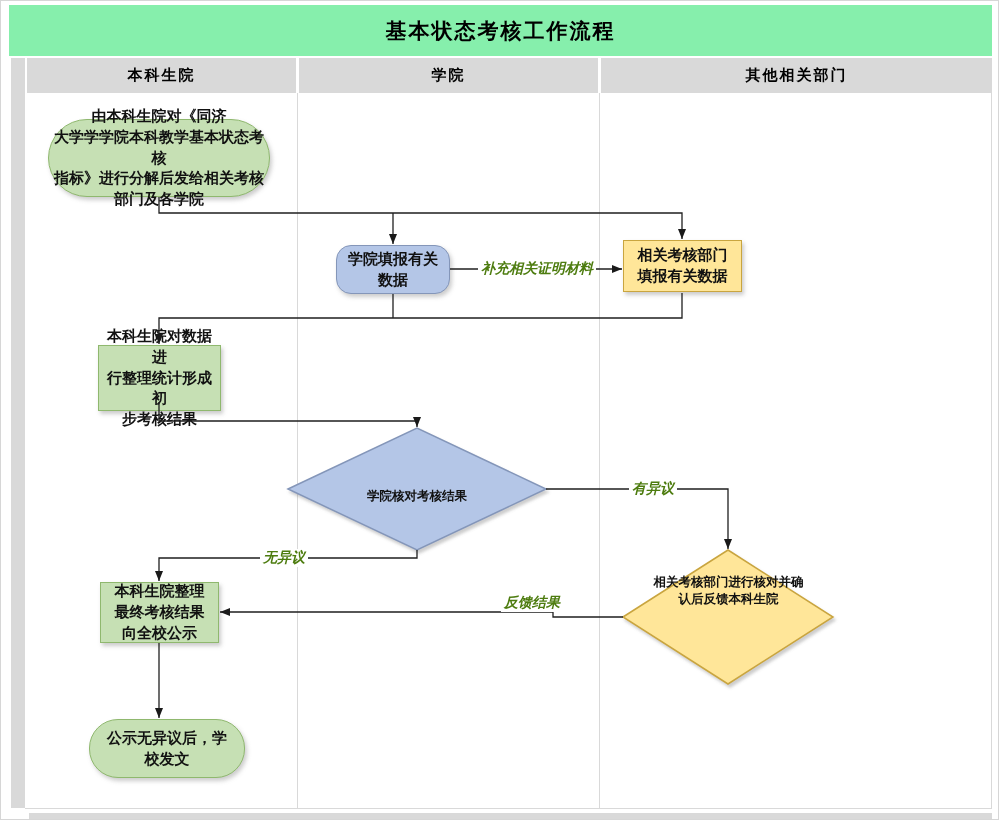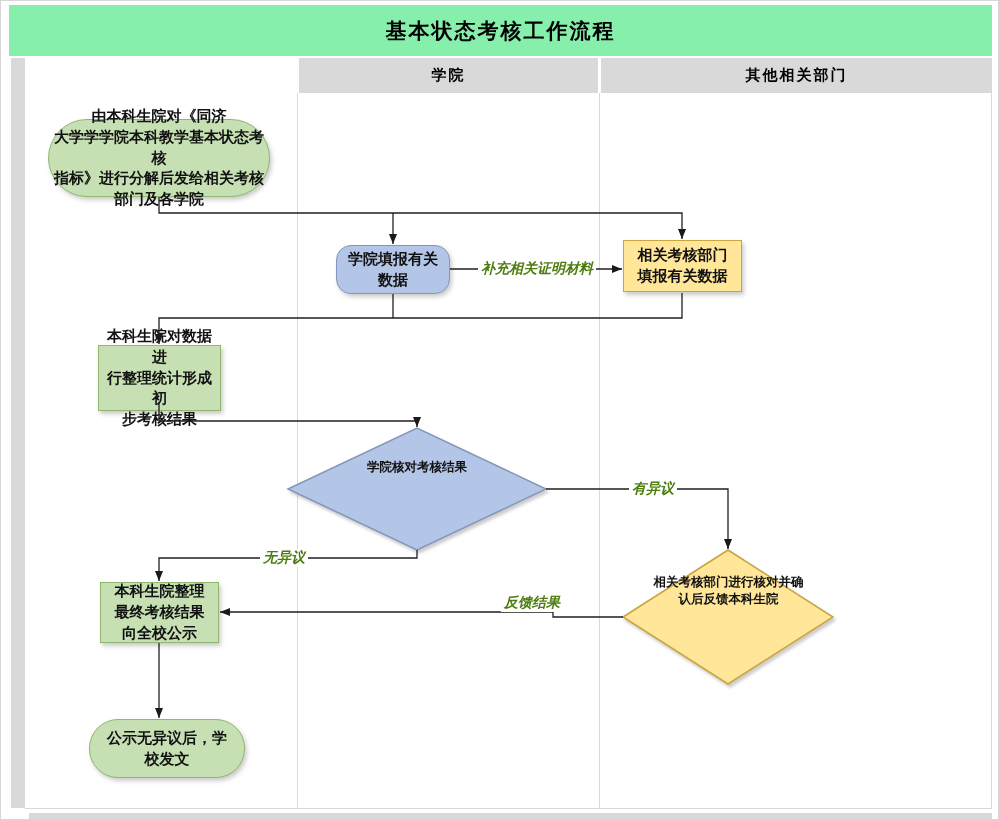--- a/index.html
+++ b/index.html
@@ -49,21 +49,21 @@
   svg.wires { position:absolute; left:0; top:0; z-index:2; pointer-events:none; }
   .conn { fill:none; stroke:#1f1f1f; stroke-width:1.3; }
   .diamond-blue   { fill:#b4c6e7; stroke:#8496b9; stroke-width:1.5; }
   .diamond-yellow { fill:#ffe699; stroke:#c9a53f; stroke-width:1.5; }
 
   .dtext {
     position:absolute; z-index:3; display:flex; align-items:center; justify-content:center;
     text-align:center; font-size:12.5px; font-weight:bold; line-height:1.4;
     white-space:pre-line; color:#111;
   }
-  .d1 { left:316px; top:452px; width:200px; height:30px; }
+  .d1 { left:316px; top:481px; width:200px; height:30px; }
   .d2 { left:627px; top:569px; width:201px; height:42px; }
 
   .edge-label {
     position:absolute; z-index:3; transform:translate(-50%,-50%);
     background:#ffffff; padding:0 3px; font-size:14px; font-weight:bold;
     white-space:nowrap; color:#4d7c0f;font-style:italic;
   }
   .el-supplement { left:536px; top:268px; }
   .el-objection  { left:652px; top:488px; }
   .el-noobj      { left:283px; top:557px; }
@@ -73,20 +73,23 @@
 <body>
 
 <div class="canvas">
 
   <div class="title-bar">
     <span>基本状态考核工作流程</span>
   </div>
 
   <div class="left-band"></div>
 
+  <div class="lane-header h1">
+    <span>本科生院</span>
+  </div>
   <div class="lane-header h2">
     <span>学院</span>
   </div>
   <div class="lane-header h3">
     <span>其他相关部门</span>
   </div>
 
   <div class="vline v1"></div>
   <div class="vline v2"></div>
   <div class="vline v3"></div>

